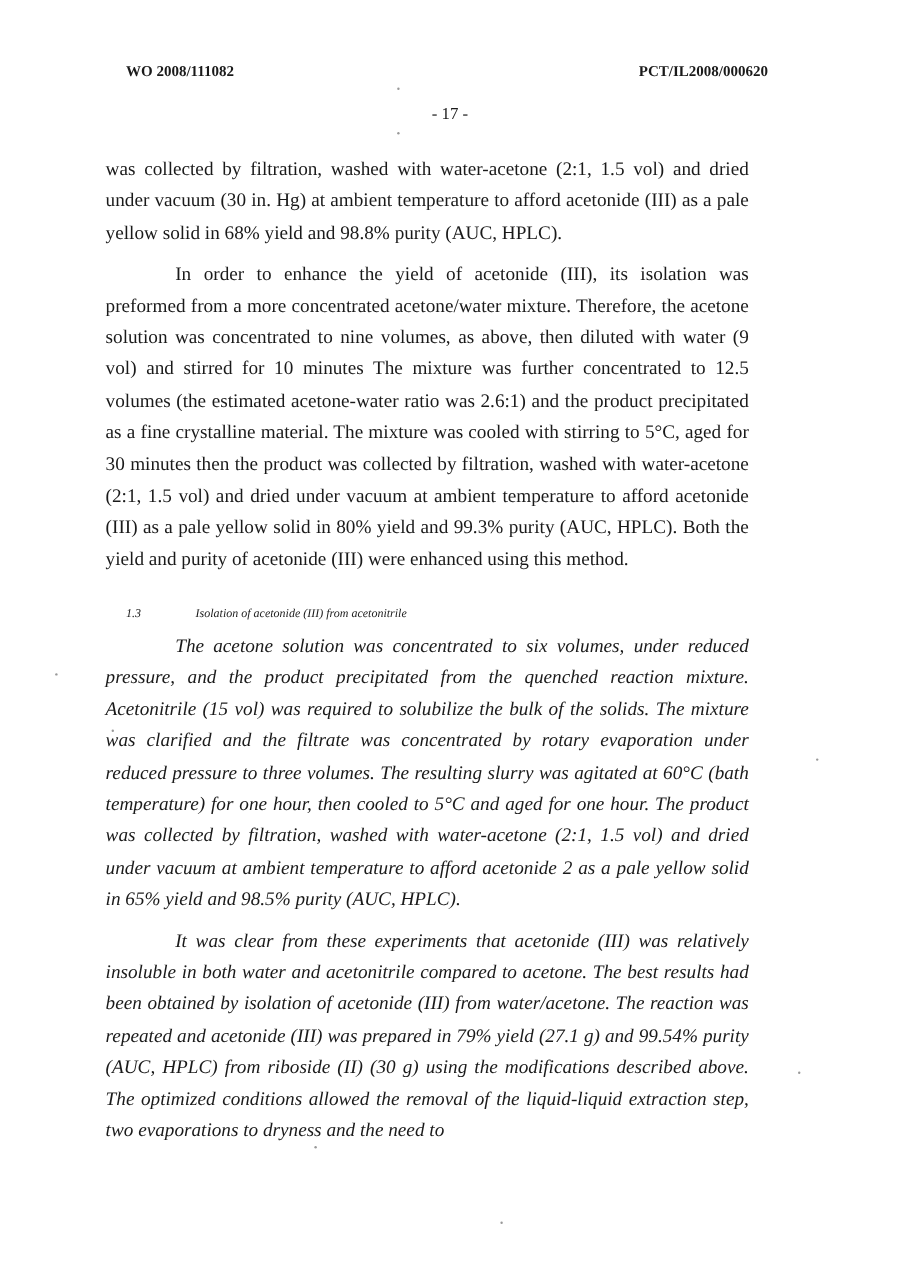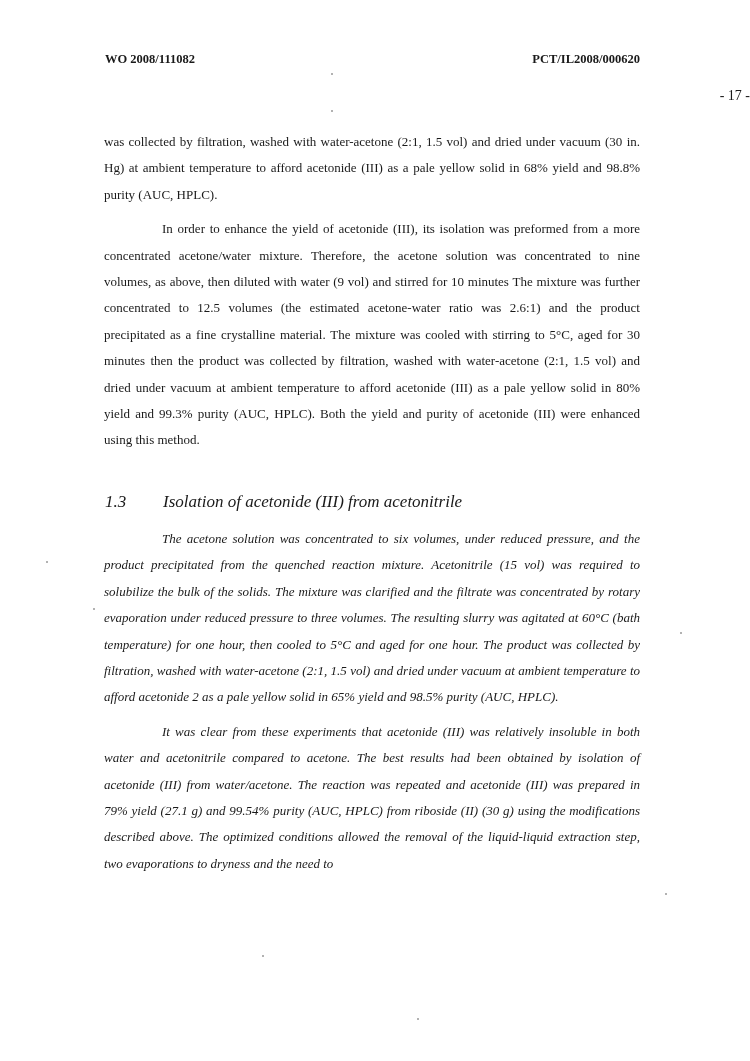--- a/index.html
+++ b/index.html
@@ -1,26 +1,26 @@
 <!DOCTYPE html>
 <html><head>
 <meta charset="utf-8">
 <style>
   html, body { margin: 0; padding: 0; background: #ffffff; }
   body { width: 750px; height: 1061px; position: relative; overflow: hidden;
          font-family: "Liberation Serif", "DejaVu Serif", serif; color: #1a1a1a; }
   .hdr { position: absolute; top: 52px; font-size: 12.5px; font-weight: bold; }
   .hdr-left { left: 105px; text-align: center; }
   .hdr-right { right: 110px; }
-  .pagenum { position: absolute; top: 88px; left: 0; width: 100%; text-align: right; font-size: 14px; }
-  .body { position: absolute; left: 104px; width: 536px; font-size: 13px; line-height: 26.4px; }
+  .pagenum { position: absolute; top: 88px; left: 0; width: 100%; text-align: center; font-size: 14px; }
+  .body { position: absolute; left: 88px; width: 536px; font-size: 16px; line-height: 26.4px; }
   .p { margin: 0; text-align: justify; }
   .indent { text-indent: 58px; }
   .gap { height: 8px; }
-  .heading { position: absolute; left: 105px; top: 492px; font-size: 17px; font-style: italic; }
+  .heading { position: absolute; left: 105px; top: 506px; font-size: 10px; font-style: italic; }
   .heading .num { display: inline-block; width: 58px; }
   .speck { position: absolute; width: 2px; height: 2px; background: #999; border-radius: 1px; }
 </style>
 </head>
 <body>
 
 <div class="hdr hdr-left">WO 2008/111082</div>
 <div class="hdr hdr-right">PCT/IL2008/000620</div>
 <div class="pagenum">- 17 -</div>
 

